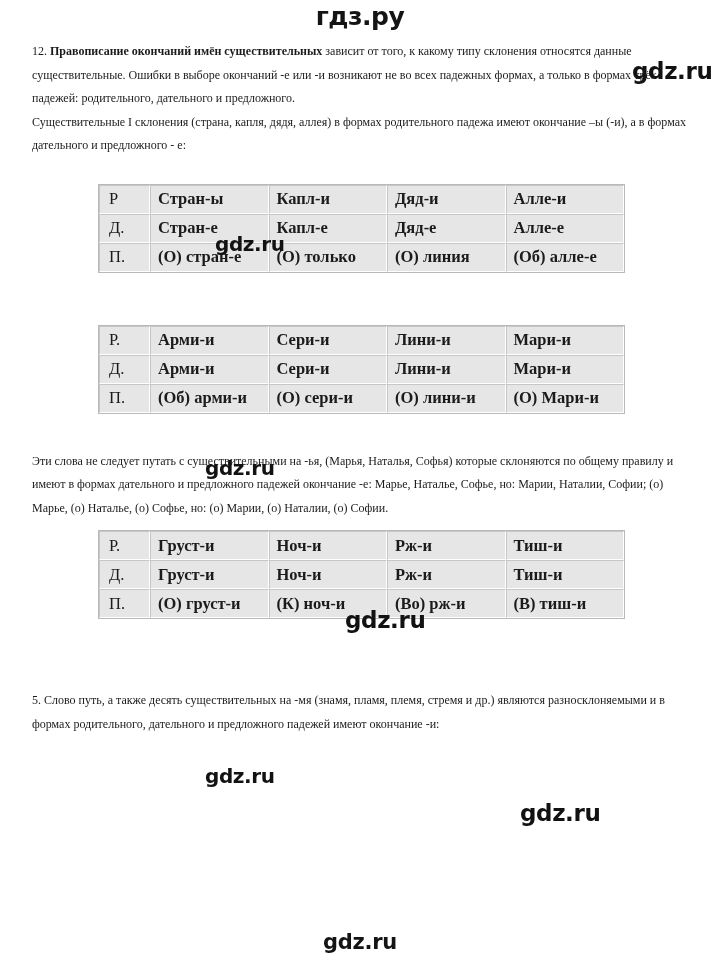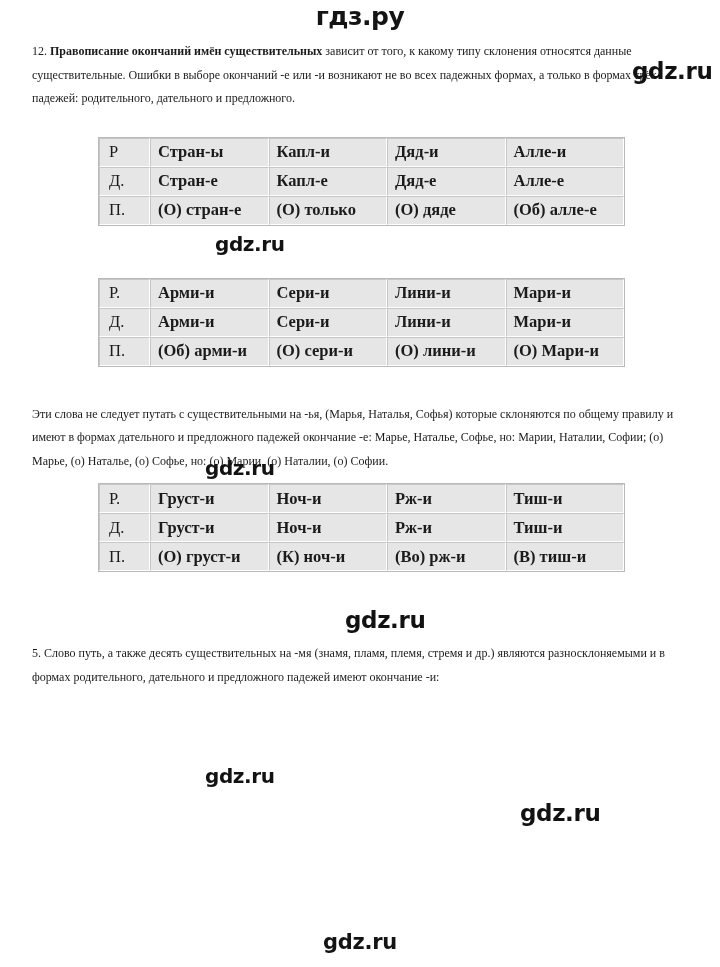--- a/index.html
+++ b/index.html
@@ -122,20 +122,21 @@
 <body>
 
 <div class="page">
 
   <div class="header-logo">гдз.ру</div>
 
   <div class="content">
 
     <p class="para"><span>12.</span> <b>Правописание окончаний имён существительных</b><span> зависит от того, к какому типу склонения относятся данные существительные. Ошибки в выборе окончаний -е или -и возникают не во всех падежных формах, а только в формах трёх падежей: родительного, дательного и предложного.</span></p>
 
+    <p class="para"> Существительные I склонения (страна, капля, дядя, аллея) в формах родительного падежа имеют окончание –ы (-и), а в формах дательного и предложного - е:</p>
 
     <div class="spacer-lg"></div>
 
     <div class="tbl-wrap">
       <table class="decl">
         <tbody>
           <tr>
             <td class="case-col">Р</td>
             <td class="val-col">Стран-ы</td>
             <td class="val-col">Капл-и</td>
@@ -146,21 +147,21 @@
             <td class="case-col">Д.</td>
             <td class="val-col">Стран-е</td>
             <td class="val-col">Капл-е</td>
             <td class="val-col">Дяд-е</td>
             <td class="val-col">Алле-е</td>
           </tr>
           <tr>
             <td class="case-col">П.</td>
             <td class="val-col">(О) стран-е</td>
             <td class="val-col">(О) только</td>
-            <td class="val-col">(О) дяде</td>
+            <td class="val-col">(О) линия</td>
             <td class="val-col">(Об) алле-е</td>
           </tr>
         </tbody>
       </table>
     </div>
 
     <div class="spacer-lg"></div>
 
 
     <div class="spacer-lg"></div>

